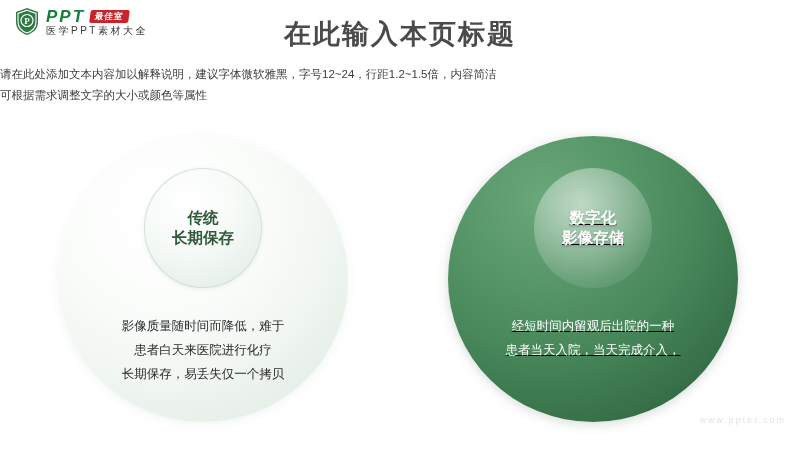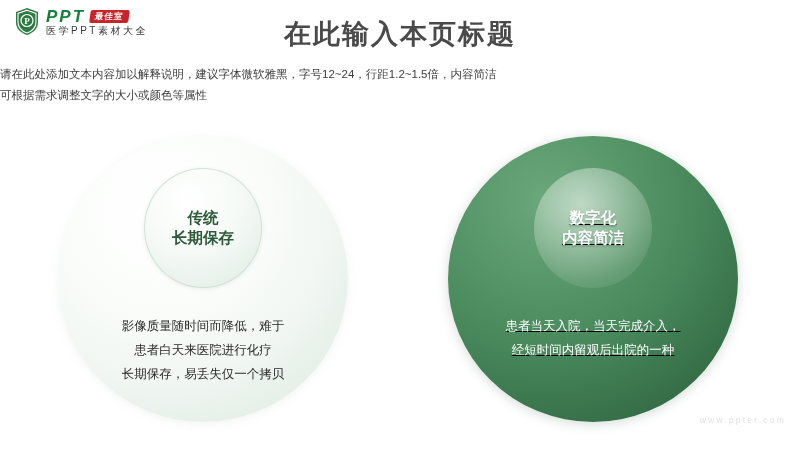--- a/index.html
+++ b/index.html
@@ -209,23 +209,23 @@
     <div class="body-text body-left">
       <div>影像质量随时间而降低，难于</div>
       <div>患者白天来医院进行化疗</div>
       <div>长期保存，易丢失仅一个拷贝</div>
     </div>
   </div>
 
   <div class="blob blob-right">
     <div class="inner-circle inner-right">
       <span>数字化</span>
-      <span>内容简洁</span>
+      <span>影像存储</span>
     </div>
     <div class="body-text body-right">
+      <div>经短时间内留观后出院的一种</div>
       <div>患者当天入院，当天完成介入，</div>
-      <div>经短时间内留观后出院的一种</div>
     </div>
   </div>
 
 </div>
 
 <div class="watermark">www.ppter.com</div>
 
 </body></html>

